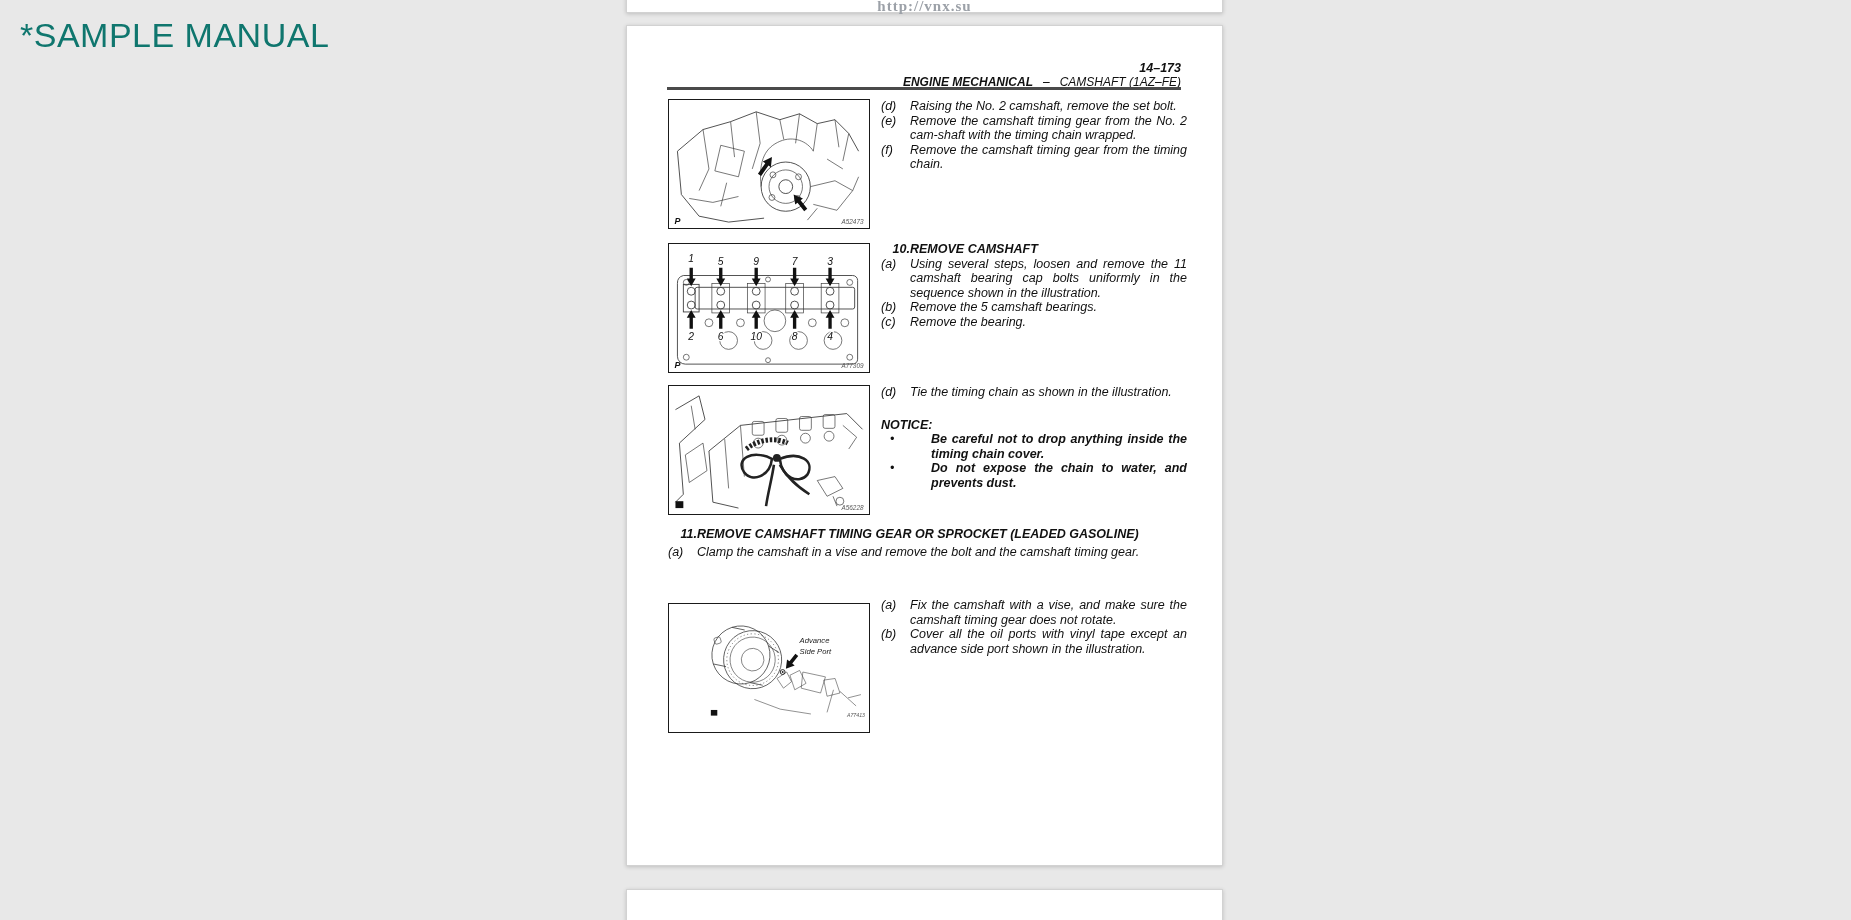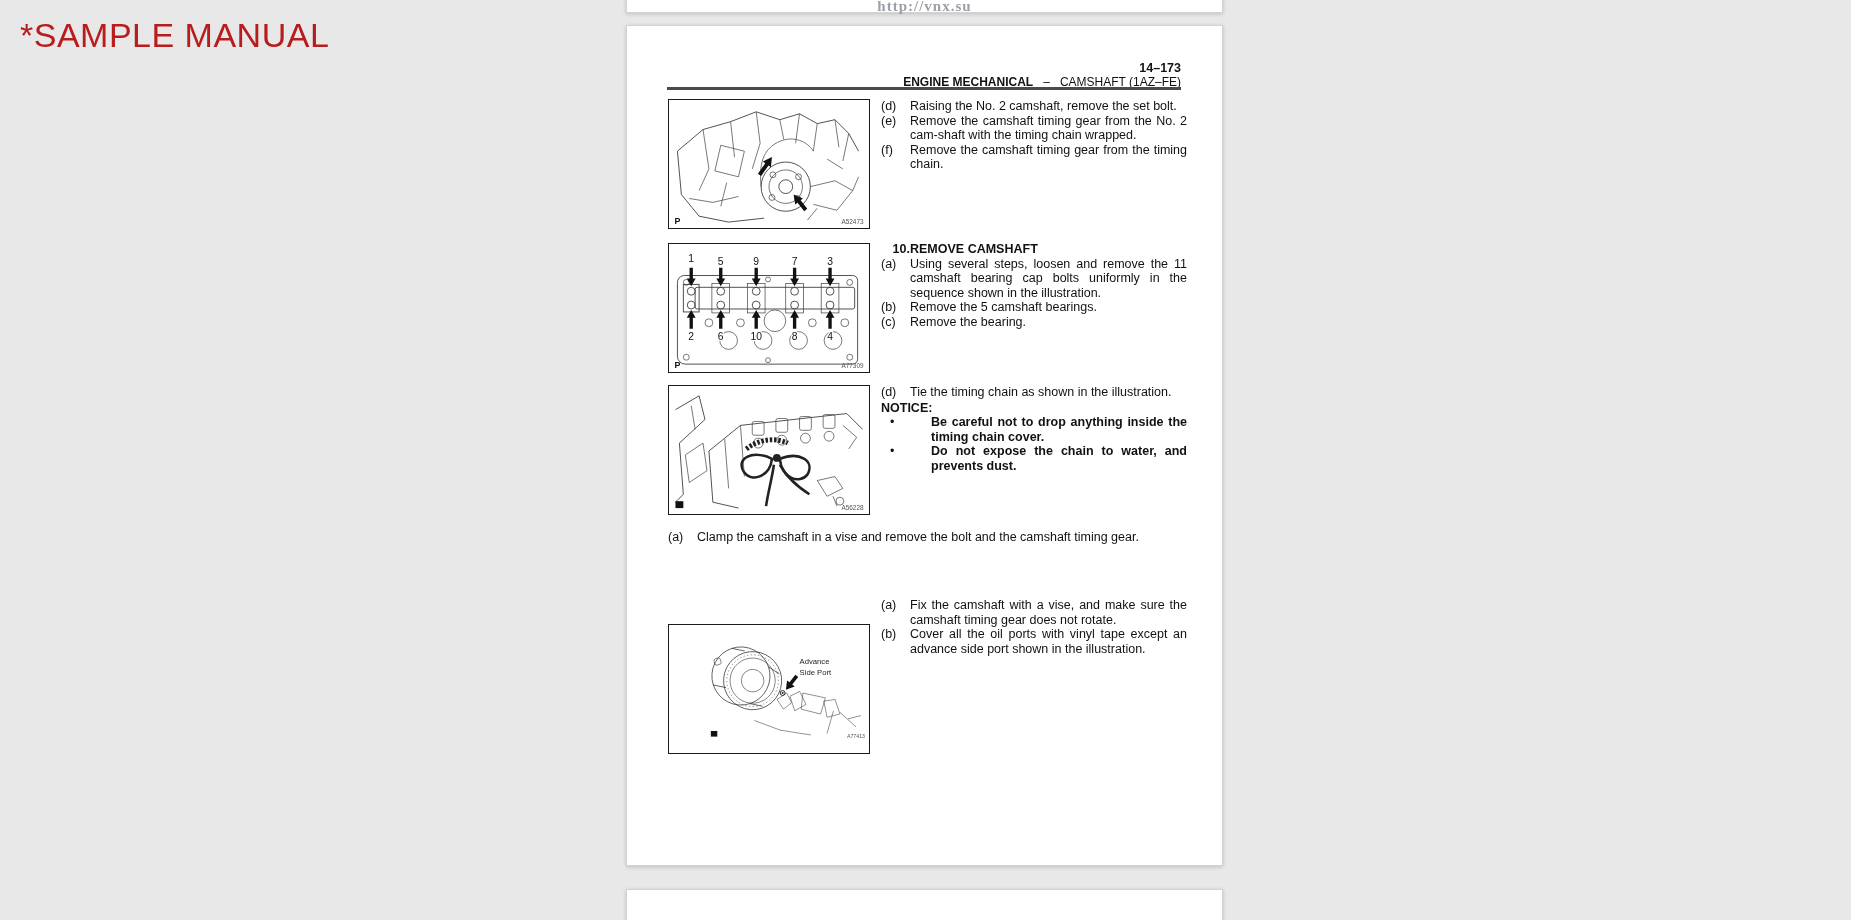--- a/index.html
+++ b/index.html
@@ -1,51 +1,51 @@
 <!DOCTYPE html>
 <html><head>
 <meta charset="utf-8">
 <style>
   * { margin:0; padding:0; box-sizing:border-box; }
   html,body { width:1851px; height:920px; overflow:hidden; }
   body { background:#e8e8e8; font-family:"Liberation Sans","DejaVu Sans",sans-serif; color:#111; }
   .canvas { position:relative; width:1851px; height:920px; background:#e8e8e8; overflow:hidden; }
 
-  .sample-label { position:absolute; left:20px; top:16px; font-size:34px; color:#b91c1c; letter-spacing:0.5px; }
+  .sample-label { position:absolute; left:20px; top:16px; font-size:34px; color:#0f766e; letter-spacing:0.5px; }
 
   .watermark { position:absolute; left:626px; width:597px; top:-2px; text-align:center;
                font-family:"Liberation Serif","DejaVu Serif",serif; font-weight:bold;
                font-size:15px; color:#9ca1a8; letter-spacing:1px; z-index:5; }
 
   .page { position:absolute; left:626px; width:597px; background:#fff;
           border:1px solid #d2d2d2; box-shadow:0 1px 4px rgba(0,0,0,0.18); }
   .page-prev { top:-4px; height:17px; }
-  .page-main { top:25px; height:841px; }
+  .page-main { top:25px; height:841px;font-style:italic; }
   .page-next { top:889px; height:50px; }
 
   .page-number { position:absolute; right:41px; top:35px; font-size:12.5px; font-weight:bold; }
   .page-header { position:absolute; right:41px; top:49px; font-size:12px; white-space:nowrap; }
   .page-header .hdr-bold { font-weight:bold; }
   .page-header .hdr-dash { padding:0 10px; }
   .hr-rule { position:absolute; left:40px; right:41px; top:61px; height:2.5px; background:#4a4a4a; }
 
   .fig { position:absolute; left:41px; width:202px; height:130px; border:1.3px solid #1a1a1a; background:#fff; }
   .fig svg { display:block; width:100%; height:100%; }
-  .fig-1 { top:73px; } .fig-2 { top:217px; } .fig-3 { top:359px; } .fig-4 { top:598px;padding-left:37px; }
+  .fig-1 { top:73px; } .fig-2 { top:217px; } .fig-3 { top:359px; } .fig-4 { top:577px;padding-left:37px; }
 
   .tcol { position:absolute; left:254px; width:306px; font-size:12.5px; line-height:14.6px; }
   .tb-1 { top:73px; } .tb-2 { top:216px; } .tb-3 { top:359px; } .tb-5 { top:572px; }
   .wide { position:absolute; left:41px; width:523px; font-size:12.5px; line-height:14.6px; top:501px; }
 
   .row { display:flex; align-items:flex-start; }
   .lbl { width:29px; flex-shrink:0; }
   .txt { flex:1; text-align:justify; }
   .ttl { flex:1; text-align:justify; font-weight:bold; }
   .bold { font-weight:bold;text-align:right; }
-  .notice-h { font-weight:bold; margin-top:1px; }
+  .notice-h { font-weight:bold; margin-top:18px; }
   .bullet-row .lbl { width:29px; padding-left:9px; }
   .bullet-row .txt { font-weight:bold;margin-left:21px; }
   .gap4 { height:3px; }
 
   .ln { fill:none; stroke:#3c3c3c; stroke-width:0.9; }
   .ln2 { fill:none; stroke:#3c3c3c; stroke-width:0.7; }
   .blk { fill:#111; stroke:none; }
   .figlabel { font-size:6.5px; fill:#555; }
   .figcorner { font-size:9px; fill:#111; font-weight:bold; }
   .fignum { font-size:10.5px; fill:#111; paint-order:stroke; stroke:#fff; stroke-width:2.5px; }
@@ -274,20 +274,24 @@
         <span class="lbl">•</span>
         <span class="txt">Be careful not to drop anything inside the timing chain cover.</span>
       </div>
       <div class="row bullet-row">
         <span class="lbl">•</span>
         <span class="txt">Do not expose the chain to water, and prevents dust.</span>
       </div>
     </div>
 
     <div class="wide">
+      <div class="row">
+        <span class="lbl bold">11.</span>
+        <span class="ttl">REMOVE CAMSHAFT TIMING GEAR OR SPROCKET (LEADED GASOLINE)</span>
+      </div>
       <div class="gap4"></div>
       <div class="row">
         <span class="lbl">(a)</span>
         <span class="txt">Clamp the camshaft in a vise and remove the bolt and the camshaft timing gear.</span>
       </div>
     </div>
 
     <div class="tcol tb-5">
       <div class="row">
         <span class="lbl">(a)</span>

